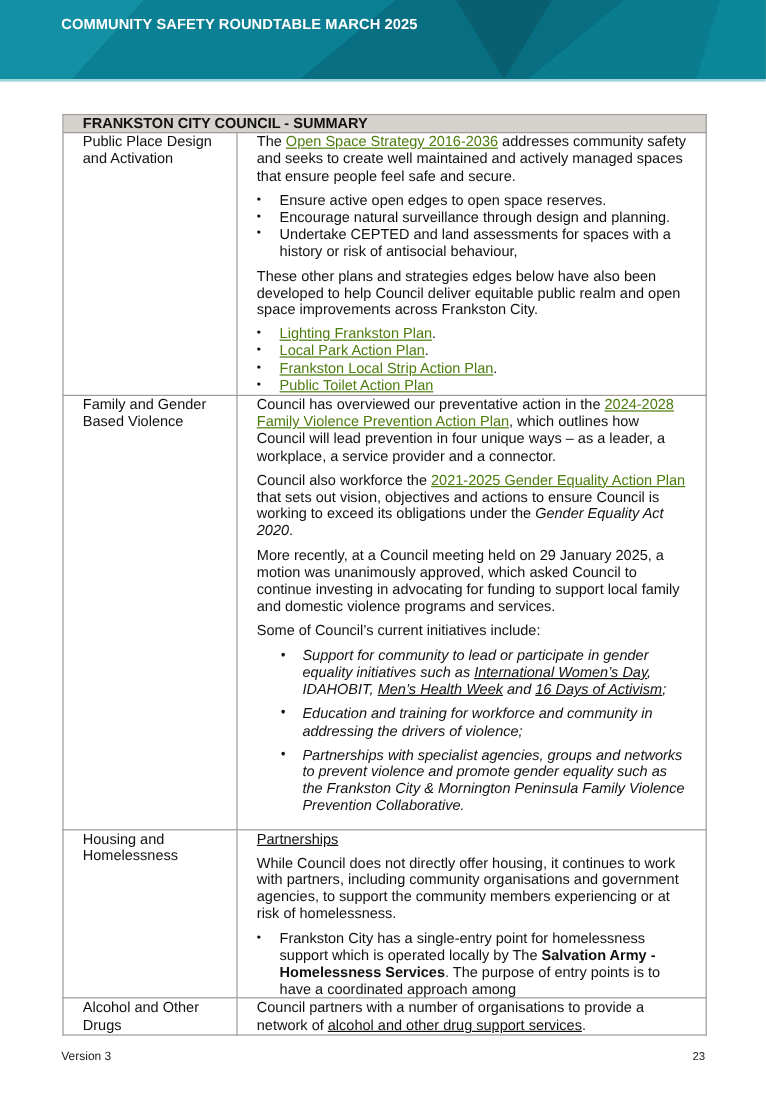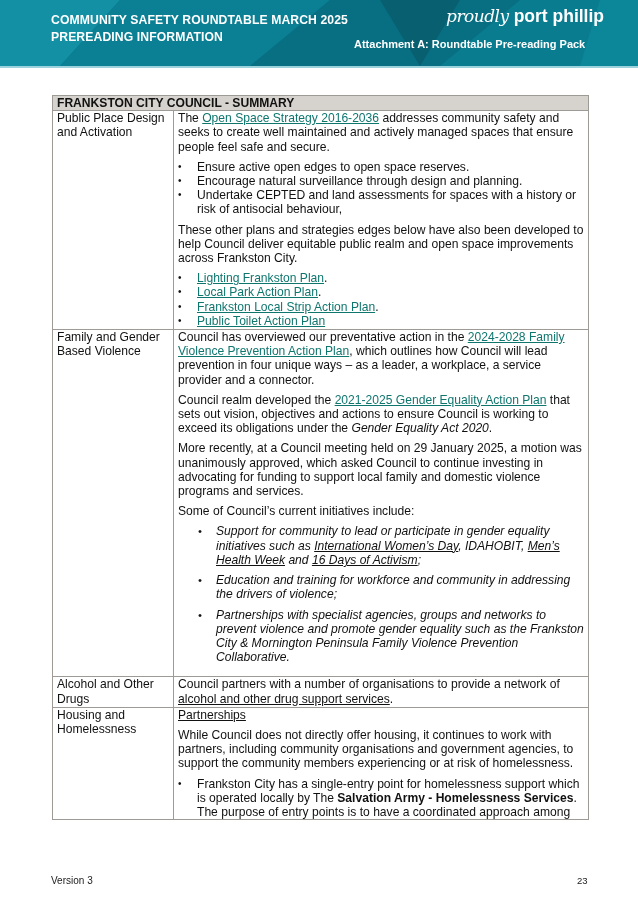--- a/index.html
+++ b/index.html
@@ -23,58 +23,52 @@
   .brand .script { font-family: "DejaVu Serif", serif; font-style: italic; font-size: 17px; margin-right: 5px; letter-spacing: -0.5px; }
   .brand .name { font-weight: bold; font-size: 17.5px; }
   .attachment {
     position: absolute; left: 354px; top: 38px; color: #fff; font-weight: bold; font-size: 11px;
   }
 
   table.summary {
     position: absolute; left: 52px; top: 95px; width: 537px;
     border-collapse: collapse; font-size: 12.1px; line-height: 14.2px;
   }
-  table.summary td { border: 1px solid #9e9a96; vertical-align: top; padding: 0 4px; }
+  table.summary td { border: 1px solid #9e9a96; vertical-align: top; padding: 0 16px; }
   td.hdr { background: #d6d2cd; font-weight: bold; padding: 1px 2px 4px 2px; border-bottom: 2px solid #9e9a96; }
   td.topic { width: 112px; }
   td.body { }
   p { margin: 0 0 6px 0; }
   p.last { margin-bottom: 1px; }
   ul { margin: 0 0 6px 0; padding: 0; list-style: none; }
   ul.tight li { position: relative; padding-left: 19px; }
   ul.tight li::before { content: "•"; position: absolute; left: 0; top: 0; font-size: 10px; }
   ul.spaced { margin-left: 0; }
   ul.spaced li { position: relative; padding-left: 38px; margin-bottom: 6px; font-style: italic; }
   ul.spaced li::before { content: "•"; position: absolute; left: 20px; top: 0; font-size: 11px; }
-  a.link { color: #0f766e; text-decoration: underline; }
+  a.link { color: #4d7c0f; text-decoration: underline; }
   span.ul { text-decoration: underline; }
   .footer-left { position: absolute; left: 51px; top: 875px; font-size: 10px; color: #222; }
   .footer-right { position: absolute; left: 577px; top: 875px; font-size: 9.5px; color: #222; text-align: center; }
 </style>
 </head>
 <body>
 
 <div class="banner">
   <svg class="bg" width="638" height="66">
     <polygon points="0,0 120,0 60,66 0,66" fill="#1390a4"></polygon>
     <polygon points="120,0 330,0 250,66 60,66" fill="#0b7f93"></polygon>
     <polygon points="330,0 520,0 470,66 250,66" fill="#086f82"></polygon>
     <polygon points="780,0 520,0 440,66 900,66" fill="#0a7c8f"></polygon>
     <polygon points="380,0 460,0 420,66" fill="#075f70"></polygon>
     <polygon points="600,0 638,0 638,66 580,66" fill="#0c8699"></polygon>
   </svg>
   <div class="banner-title">
     <div>COMMUNITY SAFETY ROUNDTABLE MARCH 2025</div>
-    <div>PREREADING INFORMATION</div>
   </div>
-  <div class="brand">
-    <span class="script">proudly</span>
-    <span class="name">port phillip</span>
-  </div>
-  <div class="attachment">Attachment A: Roundtable Pre-reading Pack</div>
 </div>
 <div class="banner-bottom-line"></div>
 
 <table class="summary">
   <tbody>
       <tr>
     <td class="hdr" colspan="2">FRANKSTON CITY COUNCIL - SUMMARY</td>
   </tr>
 
   <tr>
@@ -93,45 +87,45 @@
         <li><a class="link">Frankston Local Strip Action Plan</a><span>.</span></li>
         <li><a class="link">Public Toilet Action Plan</a><span></span></li>
       </ul>
     </td>
   </tr>
 
   <tr>
     <td class="topic">Family and Gender Based Violence</td>
     <td class="body">
       <p><span>Council has overviewed our preventative action in the </span><a class="link">2024-2028 Family Violence Prevention Action Plan</a><span>, which outlines how Council will lead prevention in four unique ways – as a leader, a workplace, a service provider and a connector.</span></p>
-      <p><span>Council realm developed the </span><a class="link">2021-2025 Gender Equality Action Plan</a><span> that sets out vision, objectives and actions to ensure Council is working to exceed its obligations under the </span><i>Gender Equality Act 2020</i><span>.</span></p>
+      <p><span>Council also workforce the </span><a class="link">2021-2025 Gender Equality Action Plan</a><span> that sets out vision, objectives and actions to ensure Council is working to exceed its obligations under the </span><i>Gender Equality Act 2020</i><span>.</span></p>
       <p>More recently, at a Council meeting held on 29 January 2025, a motion was unanimously approved, which asked Council to continue investing in advocating for funding to support local family and domestic violence programs and services.</p>
       <p>Some of Council’s current initiatives include:</p>
       <ul class="spaced" style="margin-bottom:0">
         <li><span>Support for community to lead or participate in gender equality initiatives such as </span><span class="ul">International Women’s Day</span><span>, IDAHOBIT, </span><span class="ul">Men’s Health Week</span><span> and </span><span class="ul">16 Days of Activism</span><span>;</span></li>
         <li>Education and training for workforce and community in addressing the drivers of violence;</li>
         <li style="margin-bottom:12px">Partnerships with specialist agencies, groups and networks to prevent violence and promote gender equality such as the Frankston City &amp; Mornington Peninsula Family Violence Prevention Collaborative.</li>
       </ul>
-    </td>
-  </tr>
-
-  <tr>
-    <td class="topic">Alcohol and Other Drugs</td>
-    <td class="body">
-      <p class="last"><span>Council partners with a number of organisations to provide a network of </span><span class="ul">alcohol and other drug support services</span><span>.</span></p>
     </td>
   </tr>
 
   <tr>
     <td class="topic">Housing and Homelessness</td>
     <td class="body">
       <p><span class="ul">Partnerships</span></p>
       <p>While Council does not directly offer housing, it continues to work with partners, including community organisations and government agencies, to support the community members experiencing or at risk of homelessness.</p>
       <ul class="tight" style="margin-bottom:0">
         <li><span>Frankston City has a single-entry point for homelessness support which is operated locally by The </span><b>Salvation Army - Homelessness Services</b><span>. The purpose of entry points is to have a coordinated approach among</span></li>
       </ul>
     </td>
   </tr>
+
+  <tr>
+    <td class="topic">Alcohol and Other Drugs</td>
+    <td class="body">
+      <p class="last"><span>Council partners with a number of organisations to provide a network of </span><span class="ul">alcohol and other drug support services</span><span>.</span></p>
+    </td>
+  </tr>
 </tbody>
   </table>
 
 <div class="footer-left">Version 3</div>
 <div class="footer-right">23</div>
 
 </body></html>

